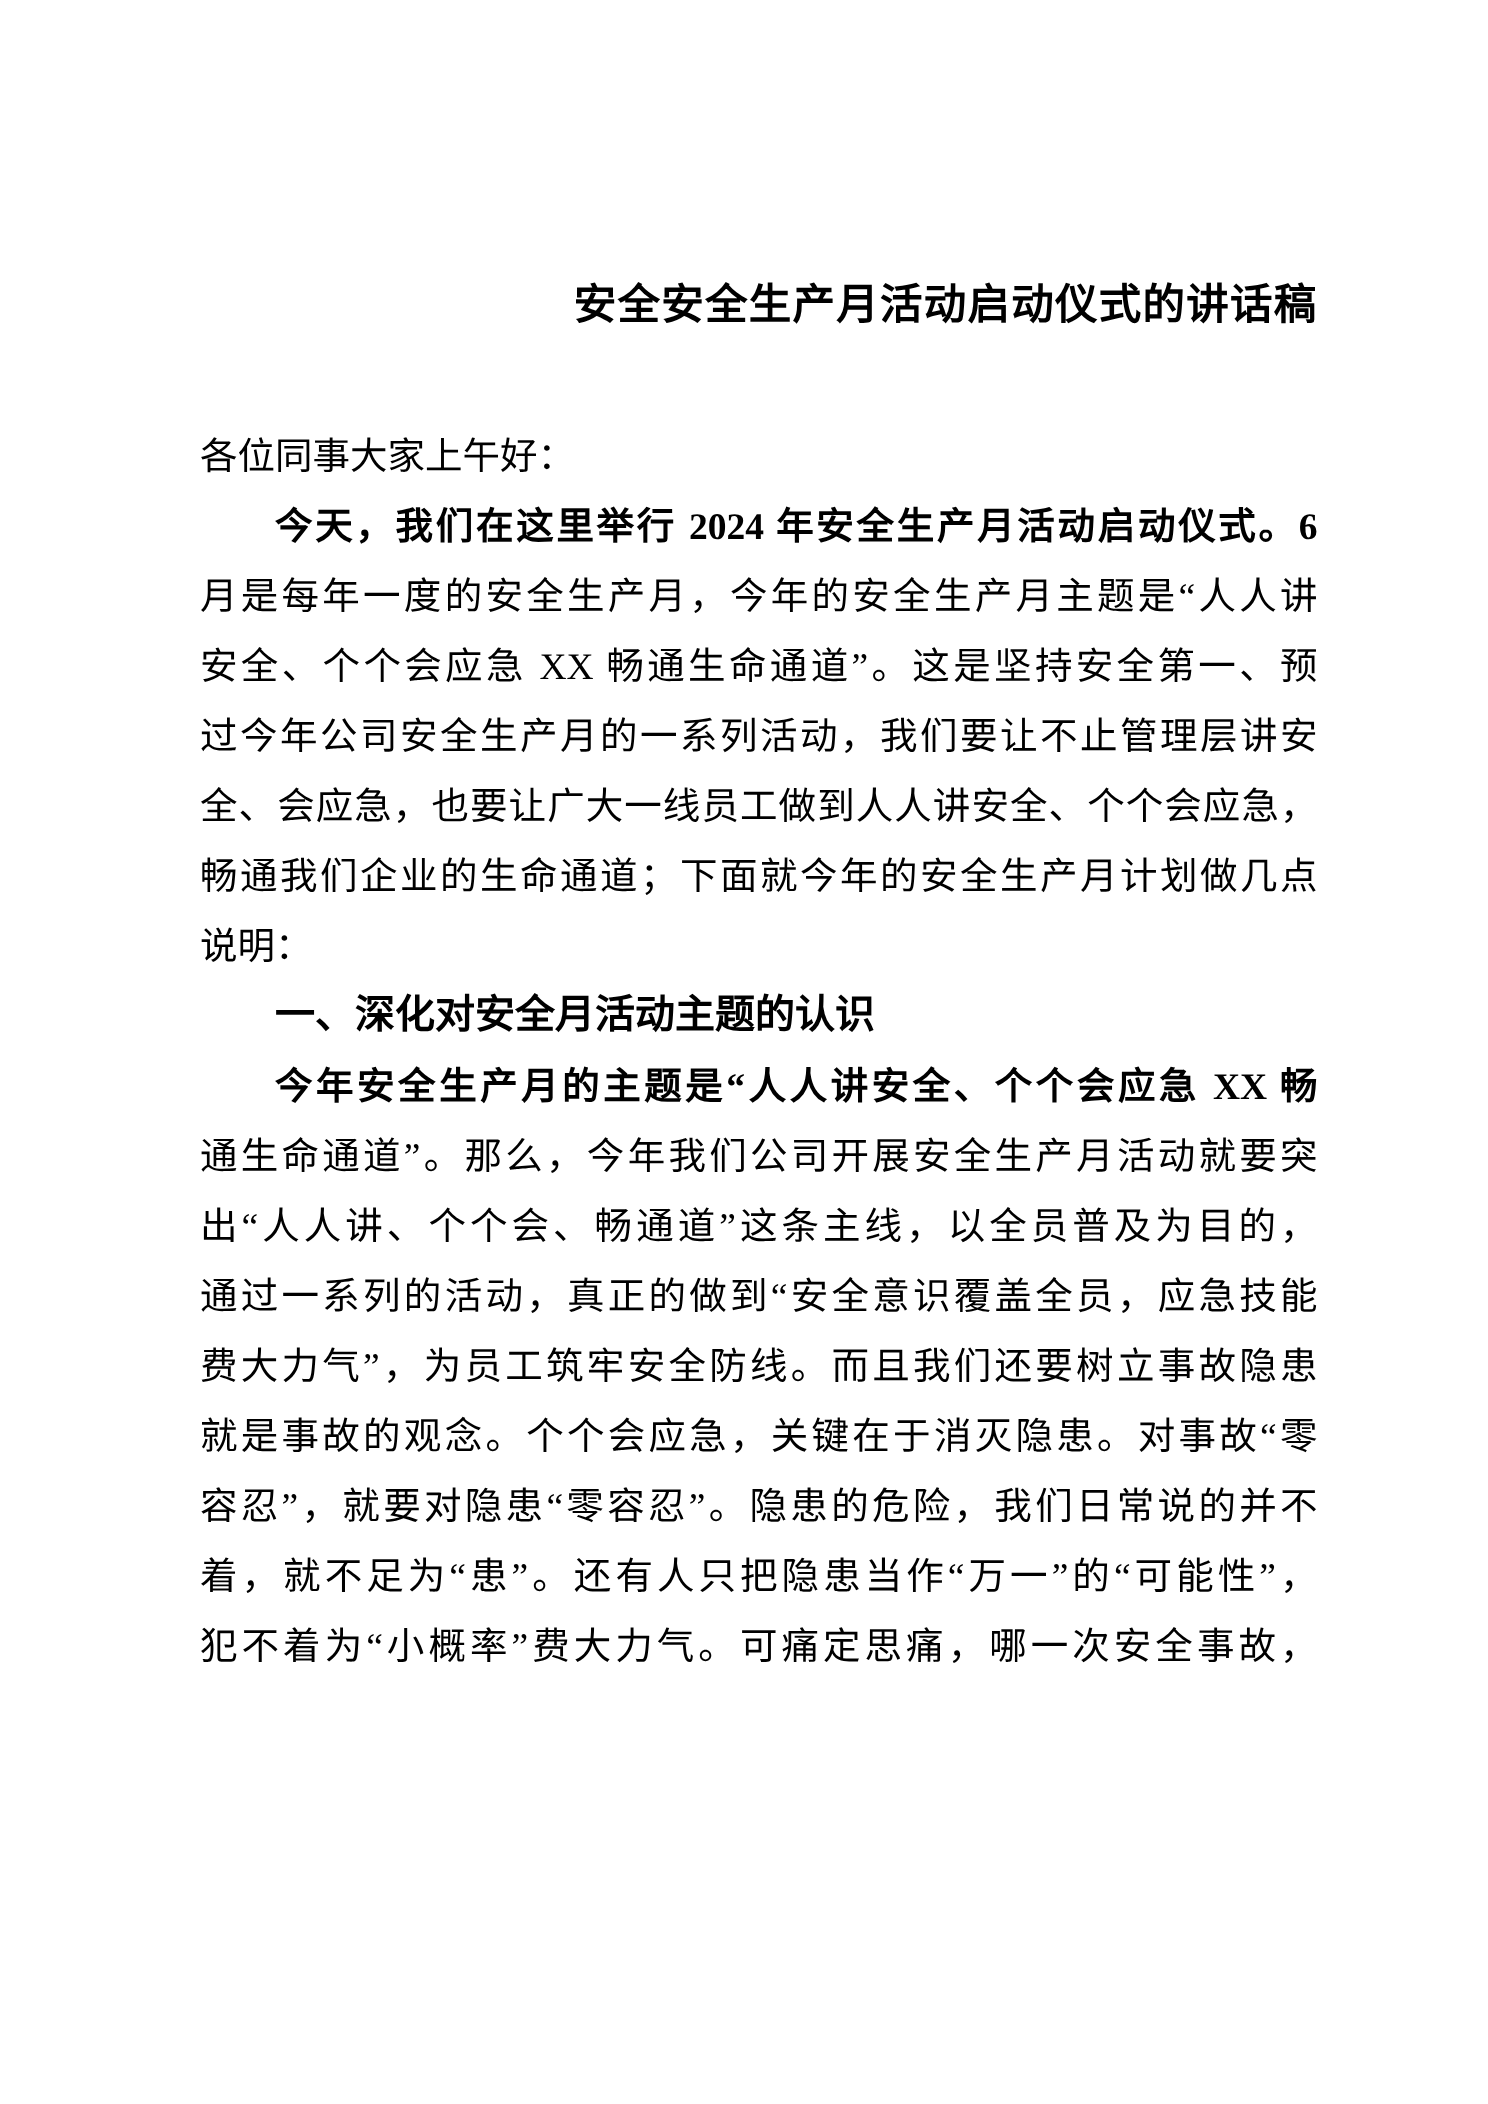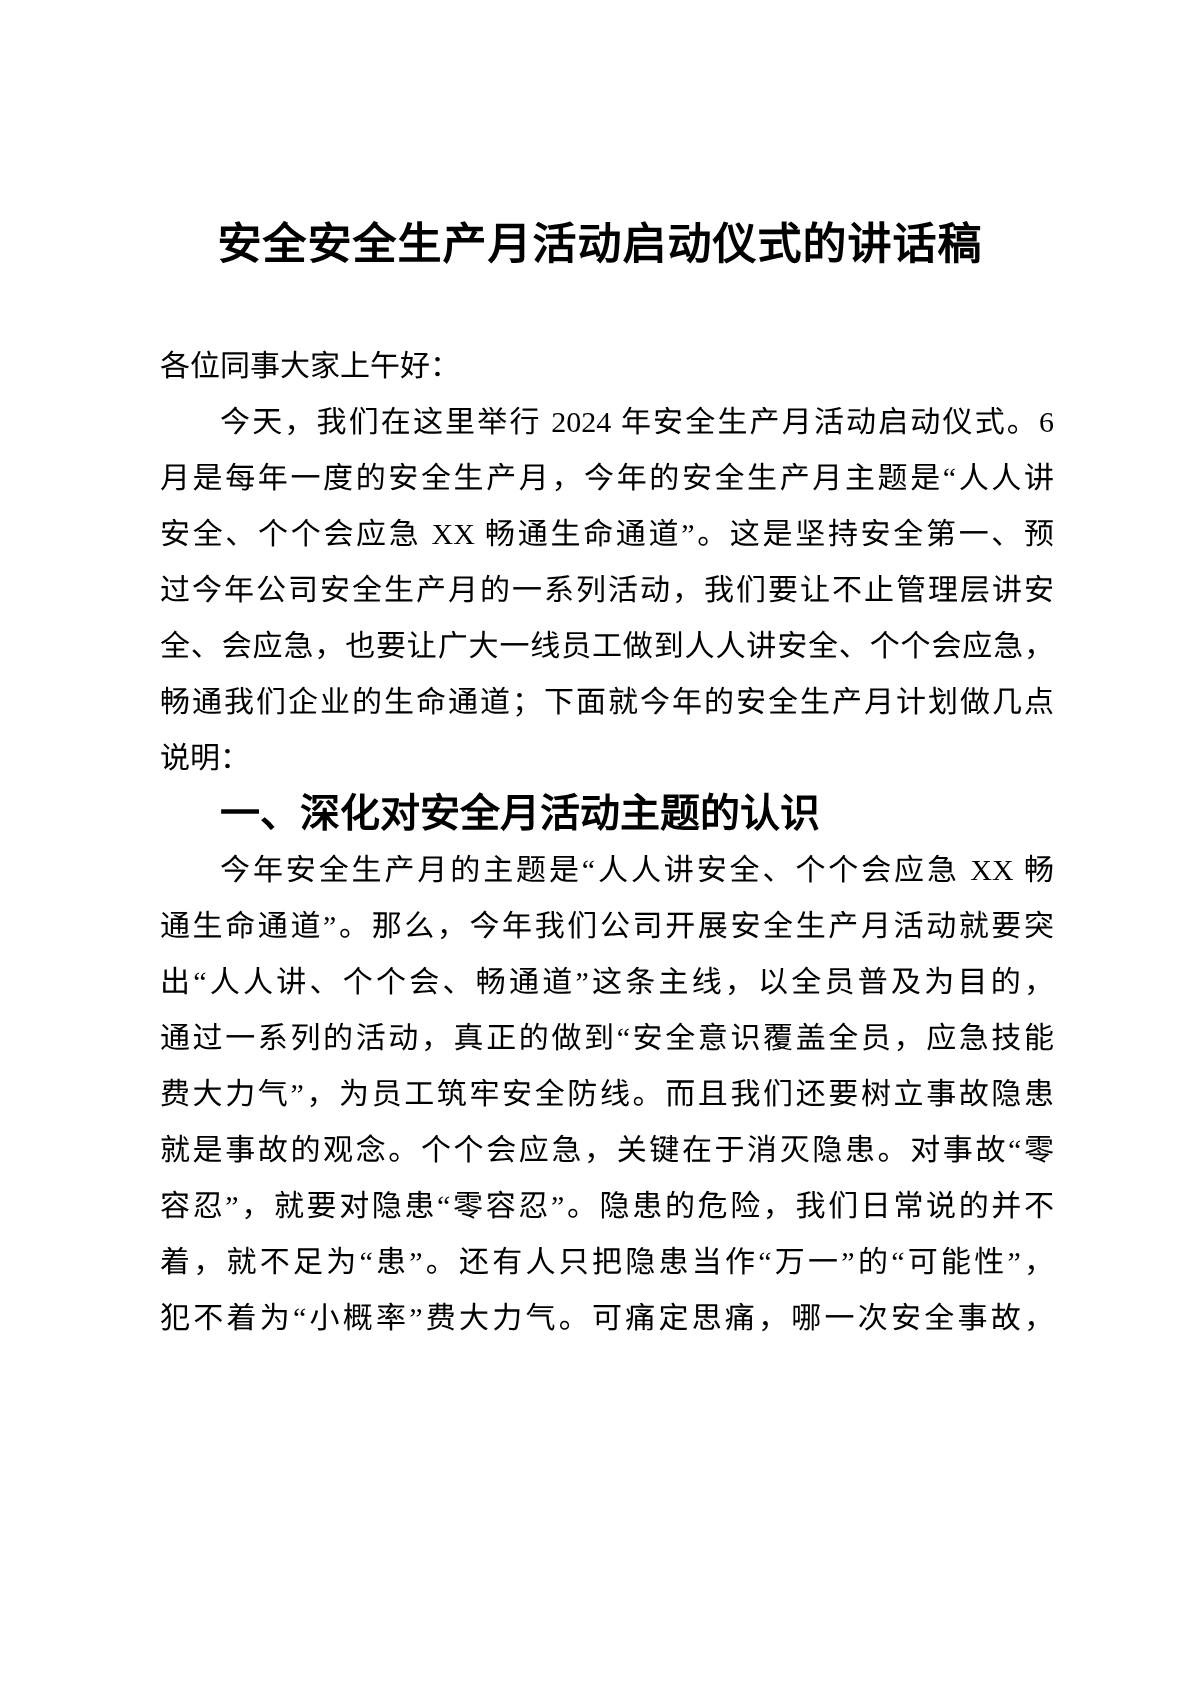--- a/index.html
+++ b/index.html
@@ -15,49 +15,50 @@
     background: #ffffff;
     color: #000000;
     box-sizing: border-box;
     padding: 0 136px 0 146px;
     overflow: hidden;
     font-family: "Liberation Serif", "DejaVu Serif", serif;
   }
   .title {
     margin: 216px 0 0 0;
     padding: 0;
-    font-size: 44px;
+    font-size: 34px;
     line-height: 58px;
     font-weight: 600;
-    text-align: center;
+    text-align: right;
     letter-spacing: 1px;
     font-family: "Liberation Serif", "DejaVu Serif", serif;
   }
   .body {
     margin-top: 64px;
     font-size: 30px;
   }
   .line {
     height: 56px;
     line-height: 56px;
     text-align: justify;
     text-align-last: justify;
     white-space: normal;
     margin-left: 14px;
   }
   .line.left {
     text-align-last: left;
   }
   .line.indent {
     text-indent: 60px;
+    font-weight: bold;
   }
   .line.heading {
-    font-family: Liberation Serif, serif;
+    font-family: Liberation Mono, monospace;
     font-weight: 700;
-    font-size: 40px;
+    font-size: 32px;
     text-align-last: left;
   }
 </style>
 </head>
 <body>
 
 <div class="page">
   <h1 class="title">安全安全生产月活动启动仪式的讲话稿</h1>
   <div class="body">
     <div class="line left">各位同事大家上午好：</div>

